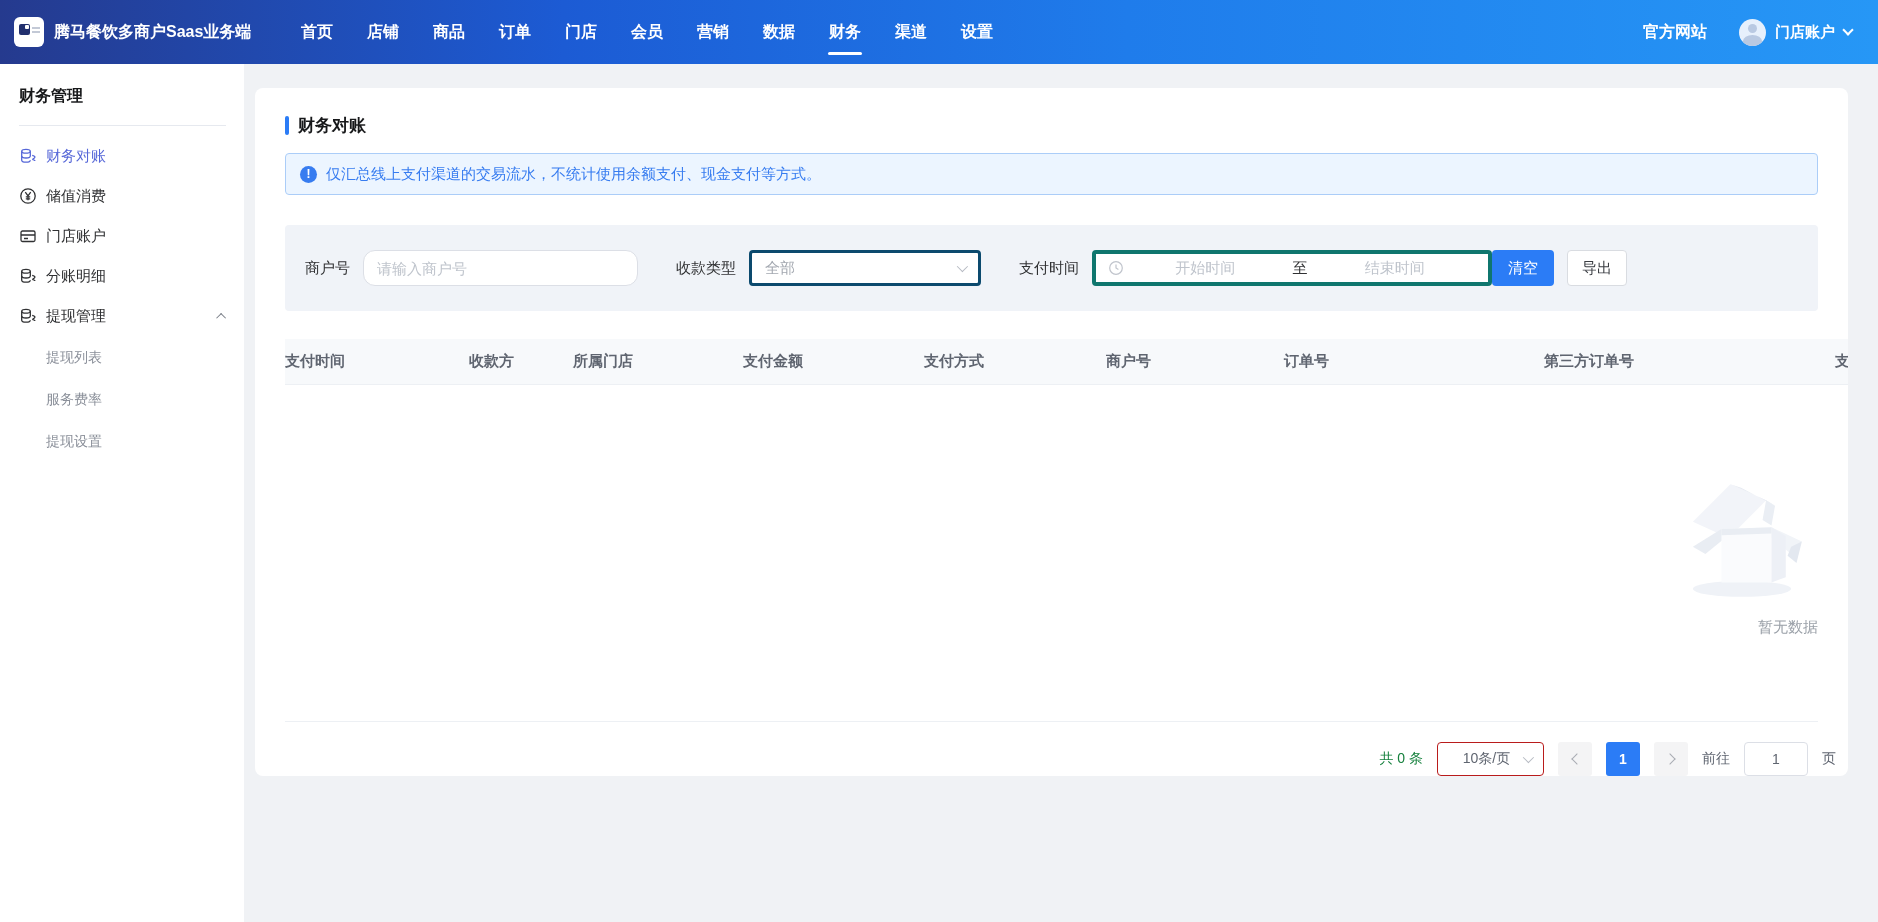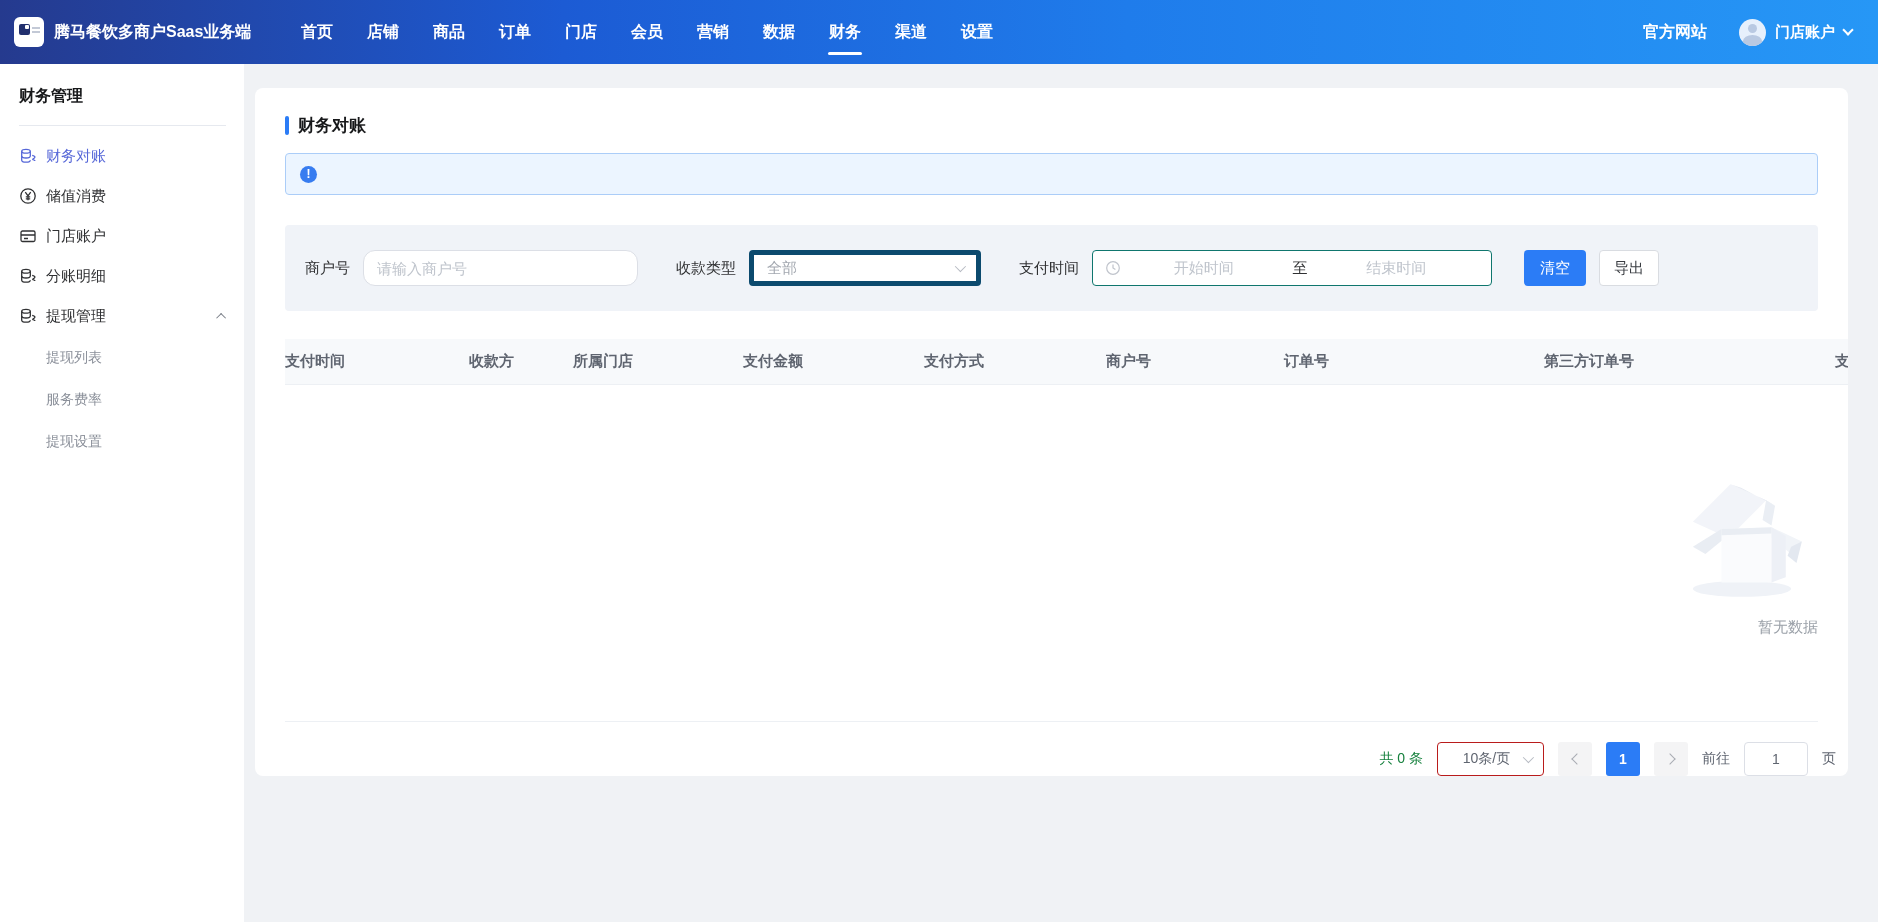--- a/index.html
+++ b/index.html
@@ -59,32 +59,32 @@
   .alert-text { font-size:15px; color:#377cf0; }
 
   .filter { height:86px; margin-right:30px; background:#f0f3f8; border-radius:4px; display:flex;
     align-items:center; padding:0 20px; margin-bottom:28px; }
   .f-label { font-size:15px; color:#303133; margin-right:13px; white-space:nowrap; }
   .f-input { width:275px; height:36px; background:#fff; border:1px solid #dcdfe6; border-radius:12px;
     font-size:15px; color:#303133; padding:0 13px; outline:none; }
   .f-input::placeholder { color:#bfc4cc; }
   .f-group { display:flex; align-items:center; }
   .gap38 { margin-left:38px; }
-  .f-select { width:232px; height:36px; background:#fff; border:5px solid #0c4a6e; border-radius:4px;
+  .f-select { width:232px; height:36px; background:#fff; border:3px solid #0c4a6e; border-radius:4px;
     display:flex; align-items:center; padding:0 13px; cursor:pointer; }
   .f-select .sel-text { font-size:15px; color:#a3a8b0; flex:1; }
   .chev-gray { width:8px; height:8px; border-right:1.5px solid #b6bac2; border-bottom:1.5px solid #b6bac2;
     transform:rotate(45deg) translateY(-2px); }
-  .date-range { width:400px; height:36px; background:#fff; border:1px solid #0f766e; border-radius:4px;
+  .date-range { width:400px; height:36px; background:#fff; border:4px solid #0f766e; border-radius:4px;
     display:flex; align-items:center; padding:0 12px; }
   .date-range .ph { font-size:15px; color:#bfc4cc; flex:1; text-align:center; white-space:nowrap; }
   .date-sep { font-size:15px; color:#303133; padding:0 6px; }
   .btn { height:36px; border-radius:4px; font-size:15px; display:inline-flex; align-items:center;
     justify-content:center; cursor:pointer; border:1px solid transparent; }
-  .btn-primary { background:#2b7cf6; color:#fff; width:62px; margin-left:32px; }
+  .btn-primary { background:#2b7cf6; color:#fff; width:62px; }
   .btn-plain { background:#fff; color:#3a3d42; border-color:#d9dce1; width:60px; margin-left:13px; }
 
   .table-wrap { width:1563px; overflow:hidden; }
   .thead { display:flex; height:46px; align-items:center; background:#f7f9fb; border-bottom:1px solid #edf0f4; }
   .th { font-size:15px; font-weight:600; color:#5f6570; white-space:nowrap; flex-shrink:0; }
   .c0{width:184px;} .c1{width:104px;} .c2{width:170px;} .c3{width:181px;} .c4{width:182px;}
   .c5{width:178px;} .c6{width:260px;} .c7{width:291px;} .c8{width:100px;}
 
   .empty-zone { height:336px; display:flex; flex-direction:column; align-items:flex-end; justify-content:center; margin-right:30px; }
   .empty-text { font-size:15px; color:#9aa0a8; margin-top:14px; }
@@ -213,20 +213,21 @@
     <div class="card">
       <div class="card-inner">
 
         <div class="title-row">
           <span class="title-bar"></span>
           <span class="page-title">财务对账</span>
         </div>
 
         <div class="alert">
           <span class="info-icon">!</span>
+          <span class="alert-text">仅汇总线上支付渠道的交易流水，不统计使用余额支付、现金支付等方式。</span>
         </div>
 
         <div class="filter">
           <div class="f-group">
             <span class="f-label">商户号</span>
             <input class="f-input" type="text" placeholder="请输入商户号" style="">
           </div>
           <div class="f-group gap38">
             <span class="f-label">收款类型</span>
             <div class="f-select">

